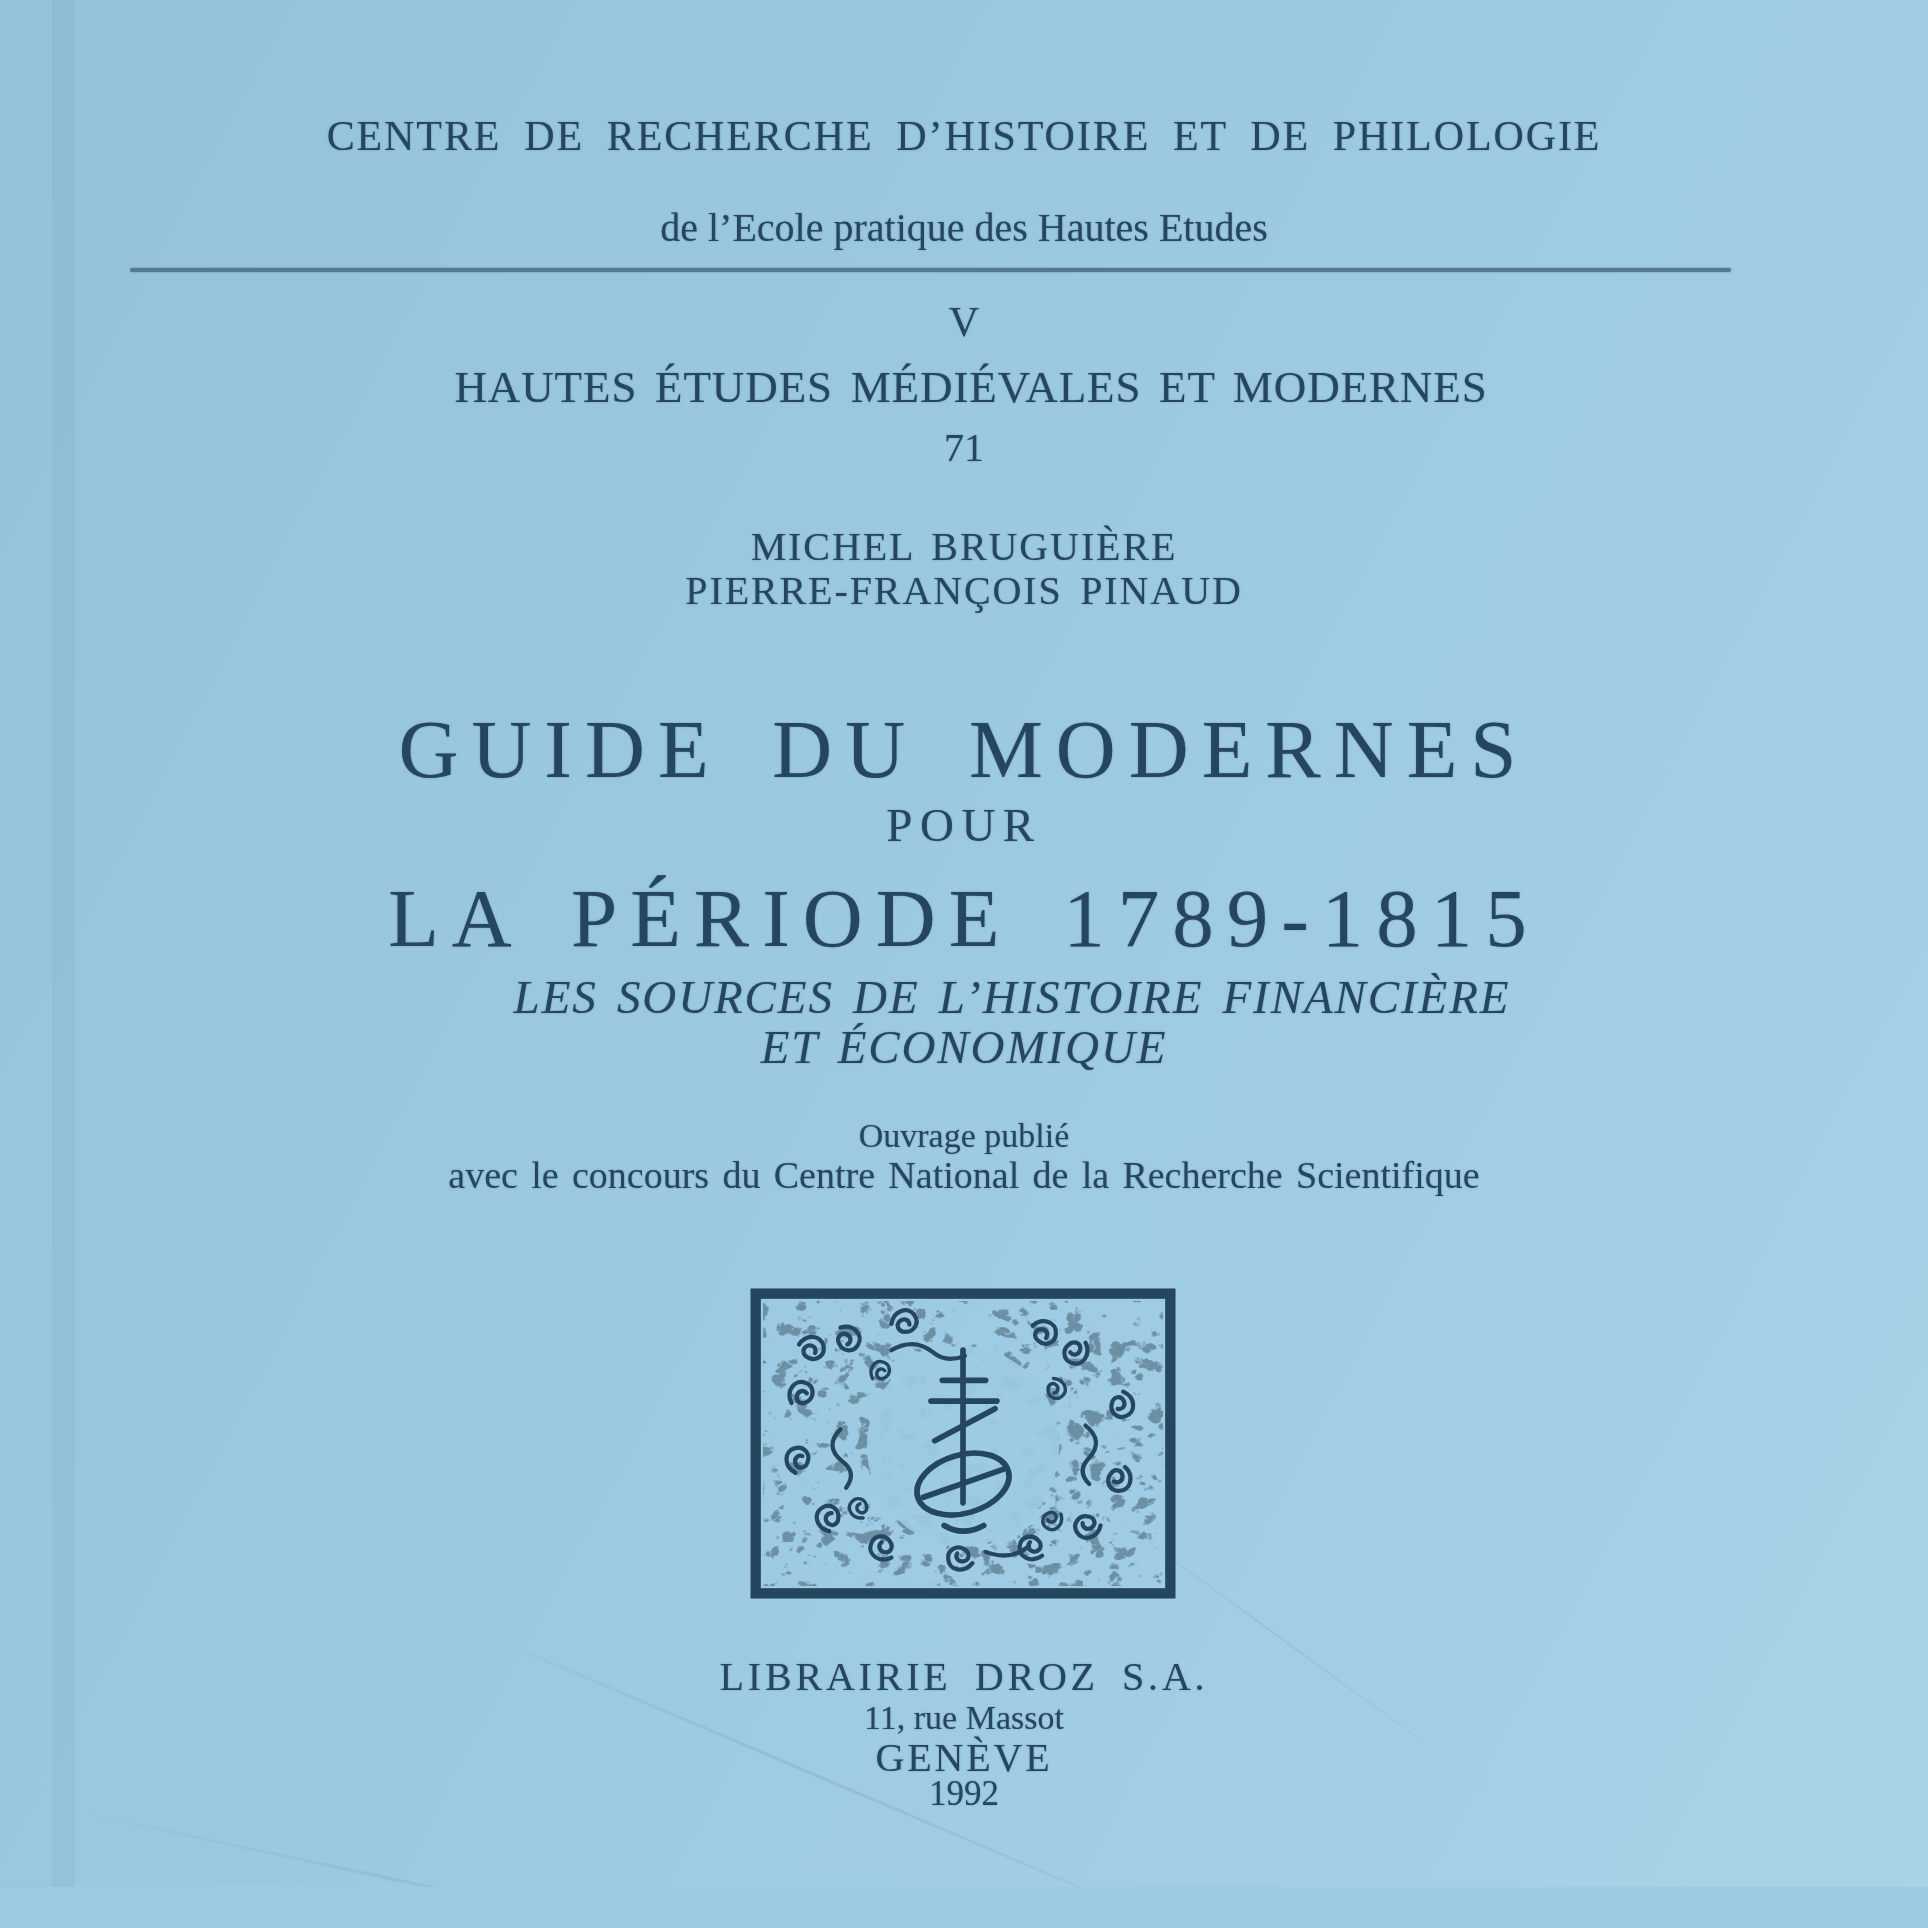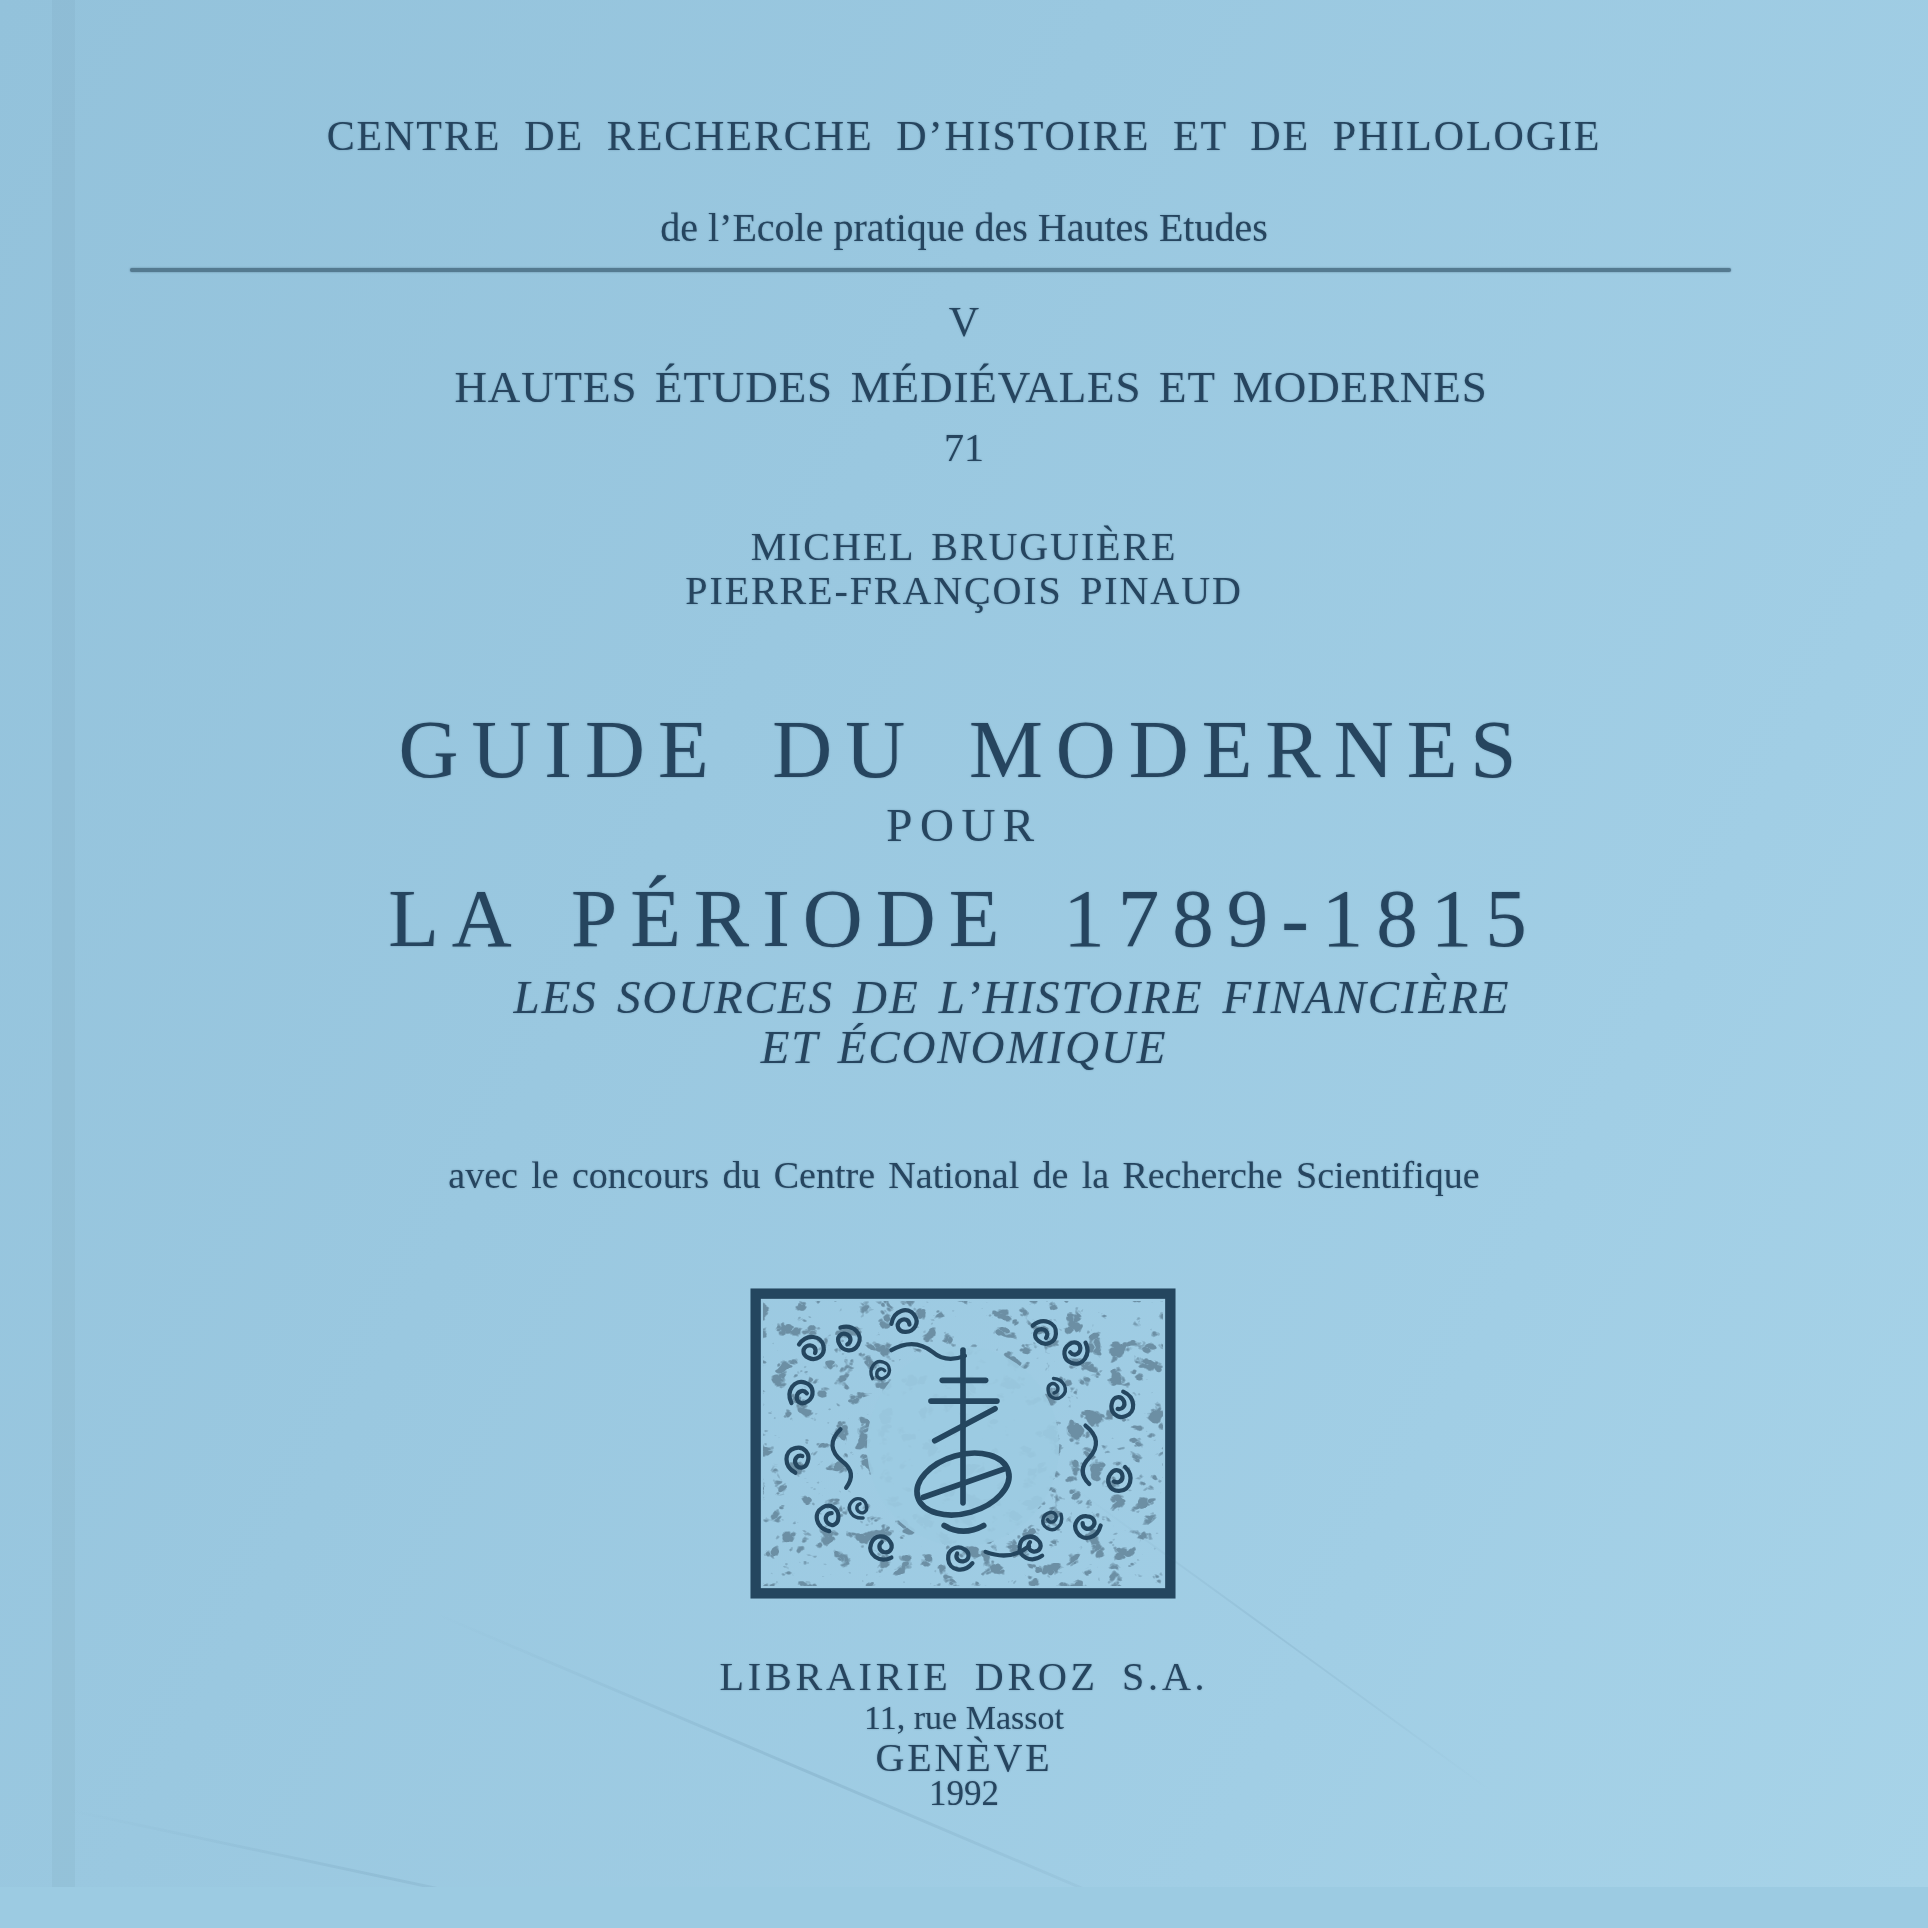--- a/index.html
+++ b/index.html
@@ -74,20 +74,21 @@
   <div class="txt author1">MICHEL BRUGUIÈRE</div>
   <div class="txt author2">PIERRE-FRANÇOIS PINAUD</div>
 
   <div class="txt title-big title1">GUIDE DU MODERNES</div>
   <div class="txt title-pour">POUR</div>
   <div class="txt title-big title2">LA PÉRIODE 1789-1815</div>
 
   <div class="txt subtitle sub1">LES SOURCES DE L’HISTOIRE FINANCIÈRE</div>
   <div class="txt subtitle sub2">ET ÉCONOMIQUE</div>
 
+  <div class="txt note1">Ouvrage publié</div>
   <div class="txt note2">avec le concours du Centre National de la Recherche Scientifique</div>
 
   <div class="emblem">
     <svg width="426" height="311" viewBox="0 0 452 330" xmlns="http://www.w3.org/2000/svg">
       <defs>
         <filter id="wood" x="0" y="0" width="100%" height="100%">
           <feTurbulence type="turbulence" baseFrequency="0.045 0.055" numOctaves="3" seed="11" result="n"></feTurbulence>
           <feColorMatrix in="n" type="matrix" values="0 0 0 0 0.149
                     0 0 0 0 0.275
                     0 0 0 0 0.373

